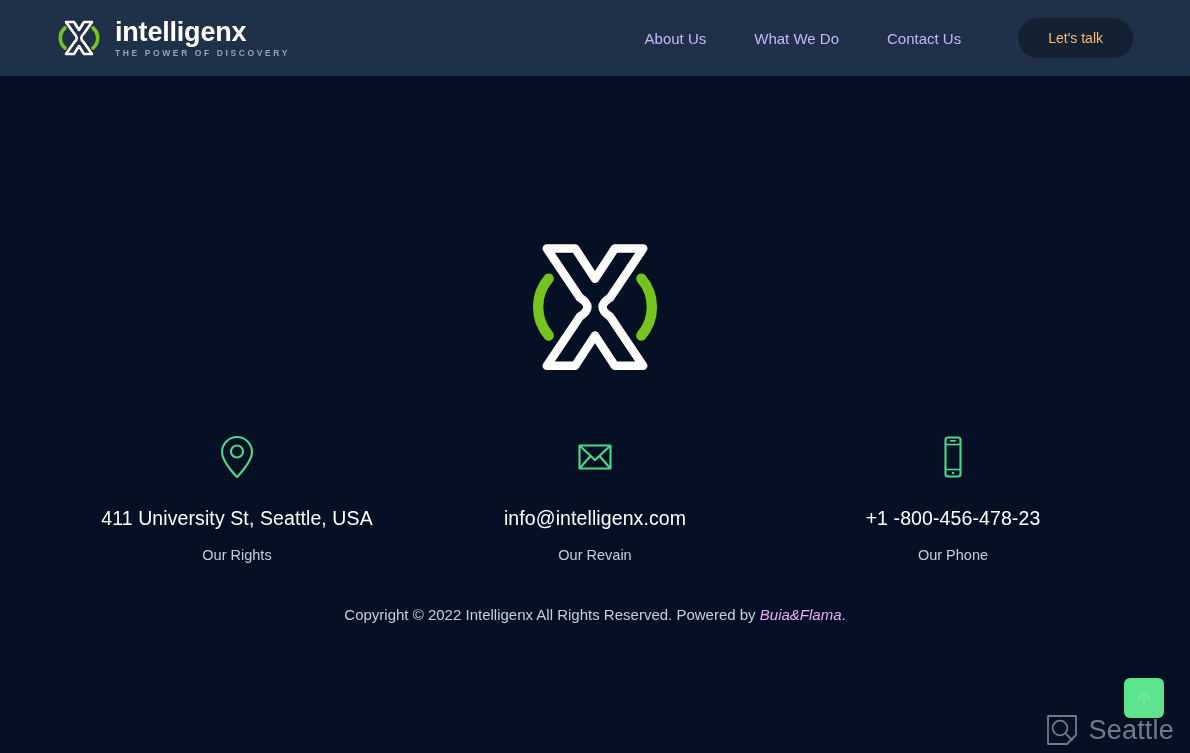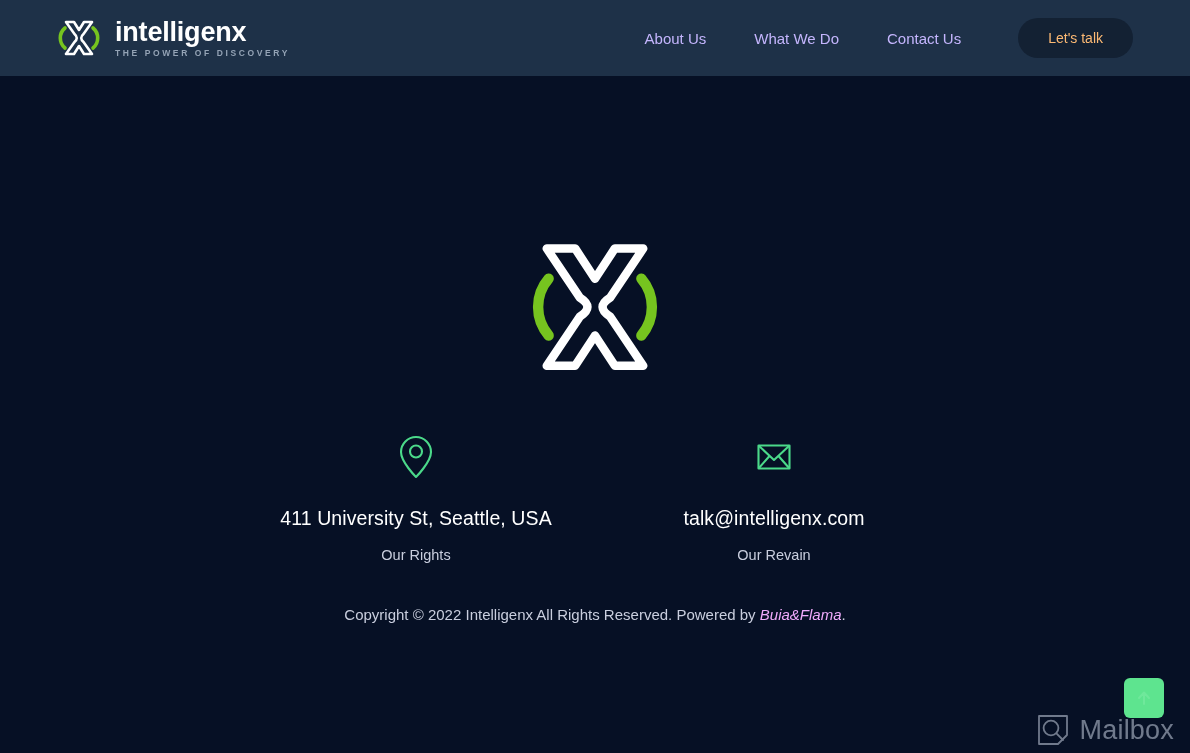--- a/index.html
+++ b/index.html
@@ -242,24 +242,35 @@
       <div class="contact-value">411 University St, Seattle, USA</div>
       <div class="contact-label">Our Rights</div>
     </div>
 
     <div class="contact-col">
       <svg class="contact-icon" viewBox="0 0 40 48">
         <rect x="4.5" y="12.5" width="31" height="23" fill="none" stroke="#4bd98a" stroke-width="2.1" stroke-linejoin="round"></rect>
         <path d="M4.5 12.5 L20 27 L35.5 12.5" fill="none" stroke="#4bd98a" stroke-width="2.1" stroke-linejoin="round"></path>
         <path d="M4.5 35.5 L15.5 23 M35.5 35.5 L24.5 23" fill="none" stroke="#4bd98a" stroke-width="2.1" stroke-linejoin="round"></path>
       </svg>
-      <div class="contact-value">talk@intelligenx.com</div>
+      <div class="contact-value">info@intelligenx.com</div>
       <div class="contact-label">Our Revain</div>
     </div>
 
+    <div class="contact-col">
+      <svg class="contact-icon" viewBox="0 0 40 48">
+        <rect x="12.5" y="4.5" width="15" height="39" rx="2.5" fill="none" stroke="#4bd98a" stroke-width="2.1"></rect>
+        <line x1="12.5" y1="11.5" x2="27.5" y2="11.5" stroke="#4bd98a" stroke-width="1.6"></line>
+        <line x1="12.5" y1="36.5" x2="27.5" y2="36.5" stroke="#4bd98a" stroke-width="1.6"></line>
+        <rect x="17" y="7" width="6" height="1.8" rx="0.9" fill="#4bd98a"></rect>
+        <circle cx="20" cy="40" r="1.3" fill="#4bd98a"></circle>
+      </svg>
+      <div class="contact-value">+1 -800-456-478-23</div>
+      <div class="contact-label">Our Phone</div>
+    </div>
 
   </section>
 
   <div class="copyright">
     <span>Copyright © 2022 Intelligenx All Rights Reserved. Powered by </span><a href="#">Buia&amp;Flama</a><span>.</span>
   </div>
 
 </main>
 
 <button class="scroll-top">
@@ -267,14 +278,14 @@
     <path d="M9 16 L9 5 M4 10 L9 4.5 L14 10" fill="none" stroke="#6fe89b" stroke-width="2" stroke-linecap="round" stroke-linejoin="round"></path>
   </svg>
 </button>
 
 <div class="watermark">
   <svg class="watermark-icon" viewBox="0 0 34 34">
     <path d="M3 3 L31 3 L31 22 L22 31 L3 31 Z" fill="none" stroke="#9aa3b4" stroke-width="1.8" stroke-linejoin="round"></path>
     <circle cx="15" cy="15" r="7.4" fill="none" stroke="#9aa3b4" stroke-width="1.8"></circle>
     <line x1="20.4" y1="20.4" x2="27" y2="27" stroke="#9aa3b4" stroke-width="1.8" stroke-linecap="round"></line>
   </svg>
-  <span class="watermark-text">Mailbox</span>
+  <span class="watermark-text">Seattle</span>
 </div>
 
 </body></html>

